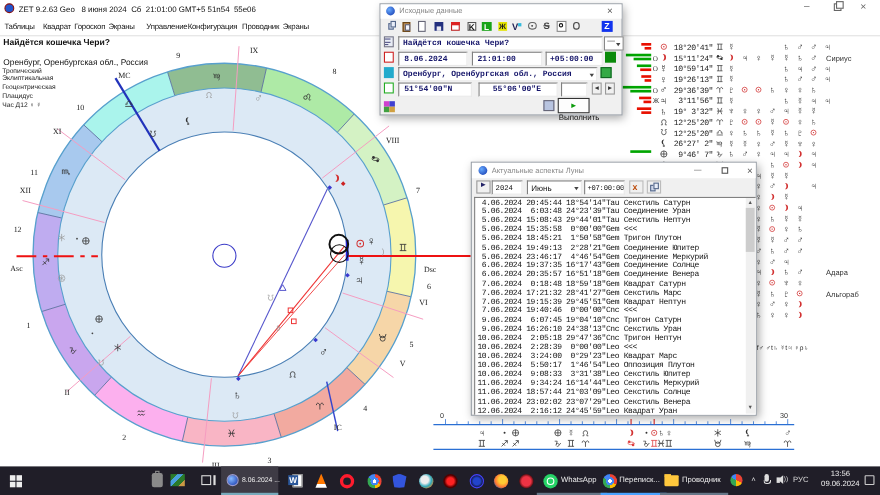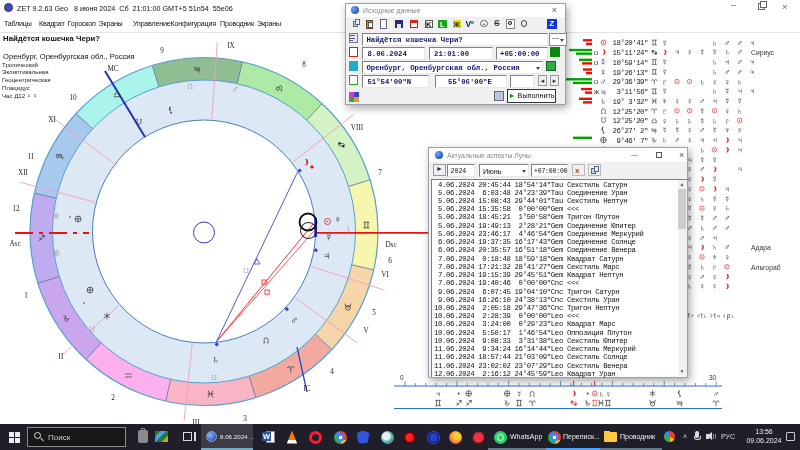--- a/index.html
+++ b/index.html
@@ -558,21 +558,21 @@
 <div class="field" style="left:16.4px;top:70.5px;width:67px;height:13px;padding:2px 0 0 4px">51°54'00"N</div>
 <div class="field" style="left:89px;top:70.5px;width:72px;height:13px;padding:2px 0 0 12px">55°06'00"E</div>
 <div class="field" style="left:164px;top:70.5px;width:24px;height:13px"></div>
 <div style="position:absolute;left:192px;top:71px;width:9px;height:11px;background:#f0f0f0;border:1px solid #999;font-size:6px;text-align:center;line-height:10px;color:#333">◄</div>
 <div style="position:absolute;left:204px;top:71px;width:9px;height:11px;background:#f0f0f0;border:1px solid #999;font-size:6px;text-align:center;line-height:10px;color:#333">►</div>
 <div style="position:absolute;left:2.5px;top:88px;width:5px;height:5px;background:#d040d0"></div>
       <div style="position:absolute;left:7.5px;top:88px;width:5px;height:5px;background:#4040d0"></div>
       <div style="position:absolute;left:2.5px;top:93px;width:5px;height:5px;background:#40a040"></div>
       <div style="position:absolute;left:7.5px;top:93px;width:5px;height:5px;background:#d0a040"></div>
 <div style="position:absolute;left:148px;top:87px;width:10px;height:10px;background:#b8c4e0;border:1px solid #667"></div>
-<div style="position:absolute;left:161px;top:85px;width:49px;height:13.5px;background:#fdfdfd;border:1.4px solid #333;font-size:7.2px;color:#111;text-align:center;line-height:11px"><span style="color:#0a9a0a">►</span> Выполнить</div>
+<div style="position:absolute;left:161px;top:85px;width:29px;height:13.5px;background:#fdfdfd;border:1.4px solid #333;font-size:7.2px;color:#111;text-align:center;line-height:11px"><span style="color:#0a9a0a">►</span> Выполнить</div>
 </div>
 <div class="win" style="left:428px;top:147px;width:260px;height:231px">
 <div class="wtitle" style="height:14px">
         <span style="position:absolute;left:6px;top:2.5px;width:8px;height:8px;border-radius:50%;background:radial-gradient(circle at 35% 35%,#66aaff,#1133aa)"></span>
         <span style="position:absolute;left:18px;top:3.5px">Актуальные аспекты Луны</span>
         <span style="position:absolute;left:202px;top:3px;color:#555">—</span>
         <span style="position:absolute;left:227px;top:4px;width:6px;height:6px;border:1px solid #555"></span>
         <span style="position:absolute;left:250px;top:2px;color:#555;font-size:9px">×</span>
       </div>
 <div style="position:absolute;left:4px;top:16px;width:13px;height:12px;background:#f0f0f0;border:1px solid #999">
@@ -595,25 +595,20 @@
         <div style="position:absolute;top:0;left:0;width:9px;height:9px;color:#555;font-size:5px;text-align:center;line-height:9px">▲</div>
         <div style="position:absolute;top:9px;left:0.5px;width:8px;height:40px;background:#cdcdcd"></div>
         <div style="position:absolute;bottom:0;left:0;width:9px;height:9px;color:#555;font-size:5px;text-align:center;line-height:9px">▼</div>
       </div>
 </div>
 <div class="abs" style="left:0;top:424px;width:800px;height:26px;background:#201e28">
 <div style="position:absolute;left:9px;top:7.5px;width:5px;height:5px;background:#eee"></div>
       <div style="position:absolute;left:15px;top:7.5px;width:5px;height:5px;background:#eee"></div>
       <div style="position:absolute;left:9px;top:13.5px;width:5px;height:5px;background:#eee"></div>
       <div style="position:absolute;left:15px;top:13.5px;width:5px;height:5px;background:#eee"></div>
-<div style="position:absolute;left:27px;top:3px;width:99px;height:20px;background:#171717;border:1px solid #8a8a8a">
-        <span style="position:absolute;left:6px;top:4px;width:7px;height:7px;border:1.3px solid #ddd;border-radius:50%"></span>
-        <span style="position:absolute;left:12px;top:11px;width:4px;height:1.3px;background:#ddd;transform:rotate(45deg)"></span>
-        <span style="position:absolute;left:20px;top:5px;color:#ccc;font-size:8px">Поиск</span>
-      </div>
 <div style="position:absolute;left:138px;top:6px;width:10px;height:13px;background:#8a8a8a;border-radius:2px"></div>
       <div style="position:absolute;left:141px;top:4px;width:4px;height:3px;border:1px solid #8a8a8a"></div>
 <div style="position:absolute;left:155px;top:7px;width:13px;height:11px;background:linear-gradient(135deg,#2a7a2a 25%,#4aa0dd 25% 50%,#2a7a2a 50% 75%,#cc9944 75%)"></div>
 <div style="position:absolute;left:183px;top:8px;width:9px;height:9px;border:1.2px solid #ddd"></div>
       <div style="position:absolute;left:194px;top:8px;width:2px;height:9px;background:#ddd"></div>
 <div style="position:absolute;left:201px;top:0;width:52px;height:26px;background:#3e3b45"></div>
 <div style="position:absolute;left:206px;top:7px;width:11px;height:11px;border-radius:50%;background:radial-gradient(circle at 35% 35%,#88bbff,#1133aa);border:1px solid #99c"></div>
 <div style="position:absolute;left:220px;top:9px;color:#eee;font-size:6.2px">8.06.2024 ...</div>
 <div style="position:absolute;left:201px;top:24px;width:52px;height:2px;background:#7ab"></div>
 <div style="position:absolute;left:266px;top:6.5px;width:9px;height:12px;background:#fff;border:0.5px solid #888"></div>

